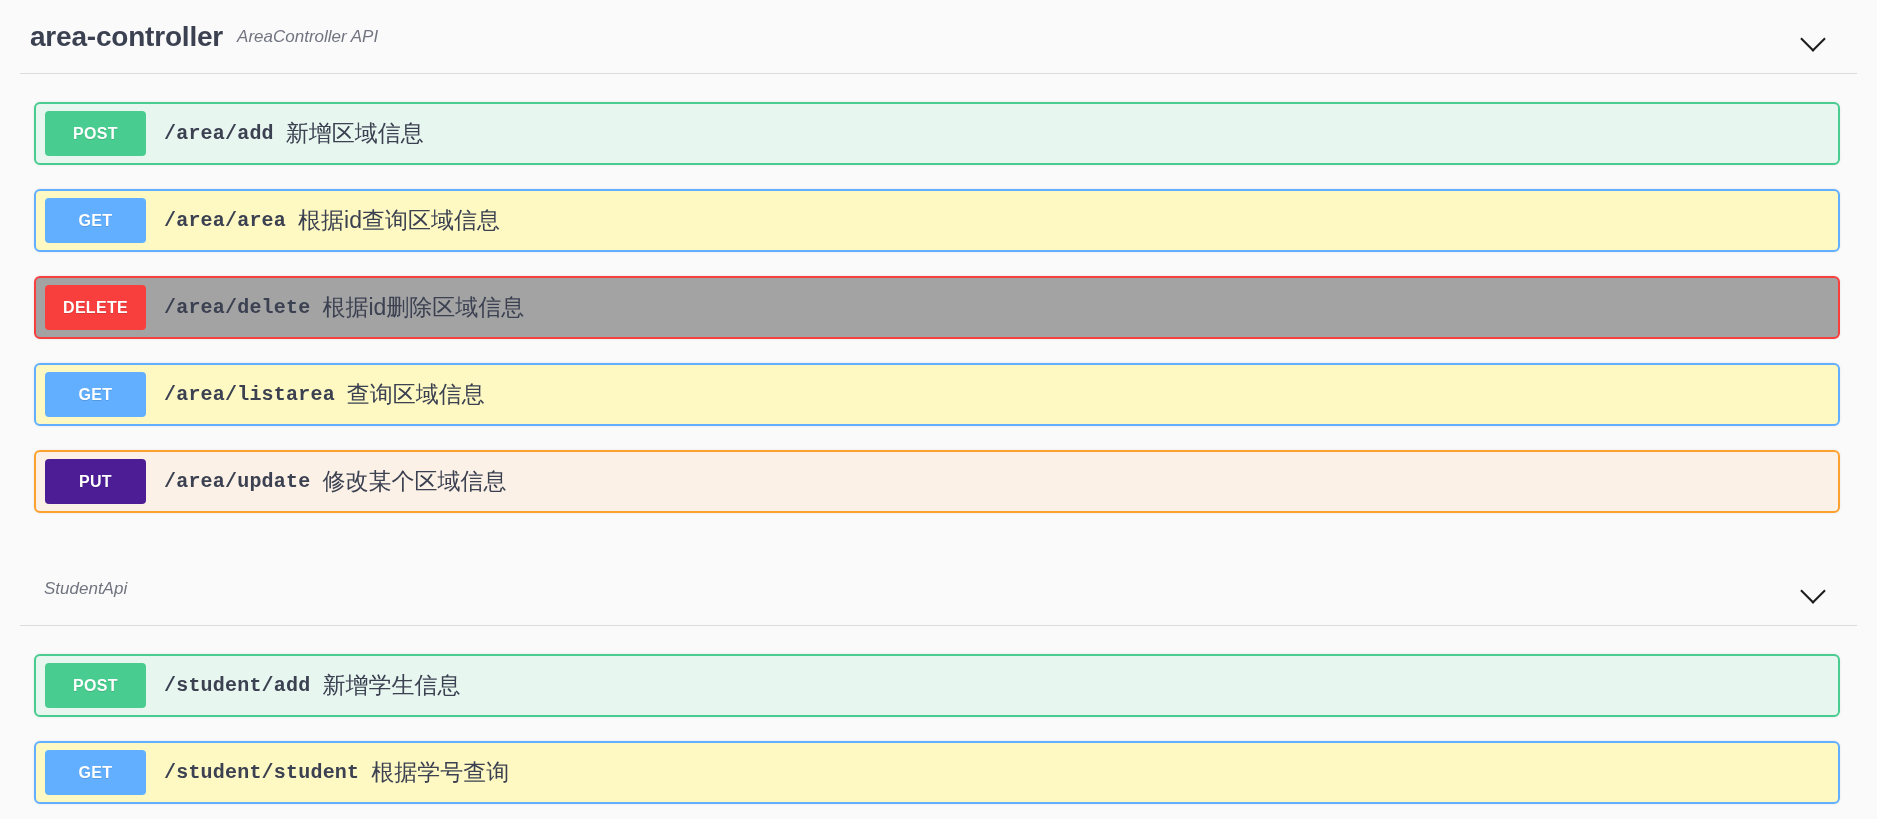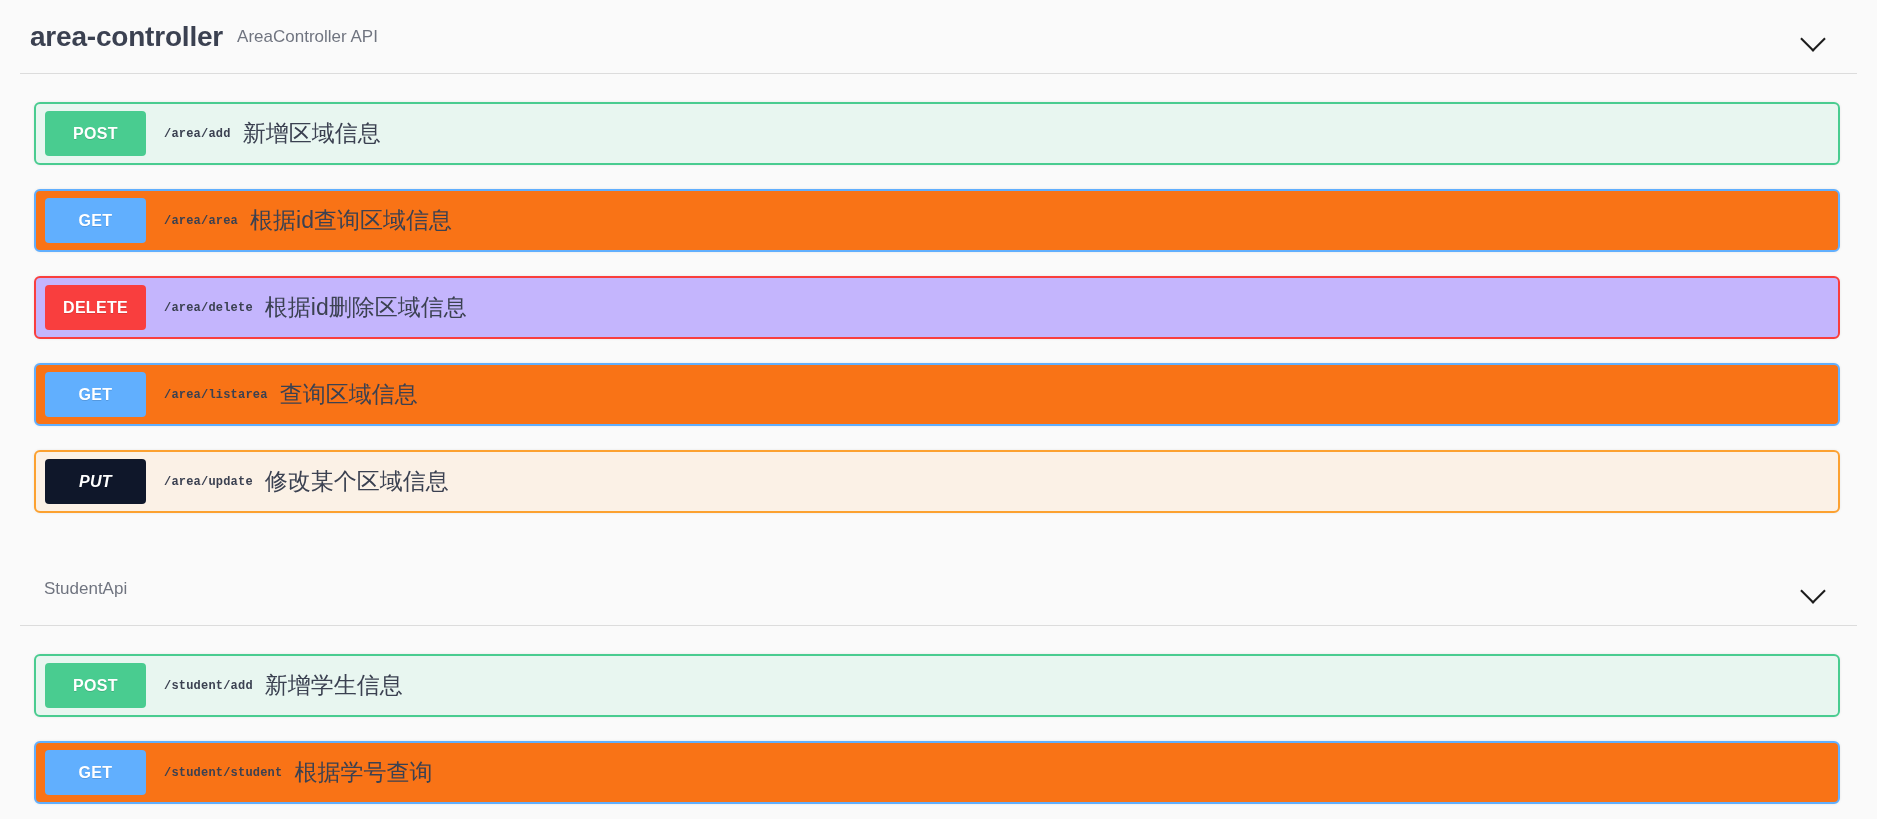--- a/index.html
+++ b/index.html
@@ -47,20 +47,21 @@
     font-family: "Liberation Sans", sans-serif;
   }
 
   .opblock-tag .tag-desc {
     font-size: 17px;
     color: #3b4151;
     opacity: 0.72;
     margin-left: 14px;
     font-weight: normal;
     line-height: 1;
+    font-style: italic;
   }
 
   .opblock-tag .tag-spacer { flex: 1 1 auto; }
 
   .chevron {
     width: 30px;
     height: 30px;
     display: inline-block;
     position: relative;
     margin-right: 18px;
@@ -113,48 +114,48 @@
     color: #fff;
     text-shadow: 0 1px 0 rgba(0,0,0,0.12);
     font-family: "Liberation Sans", sans-serif;
     letter-spacing: 0.3px;
     box-sizing: border-box;
     flex: 0 0 auto;
   }
 
   .opblock-summary-path {
     font-family: "Liberation Mono", monospace;
-    font-size: 12px;
+    font-size: 20px;
     font-weight: bold;
     color: #3b4151;
     margin-left: 18px;
     letter-spacing: 0.2px;
     white-space: nowrap;
   }
 
   .opblock-summary-description {
     font-size: 23px;
     color: #3b4151;
     margin-left: 12px;
     white-space: nowrap;
     font-family: "Liberation Sans", sans-serif;
   }
 
   
   .opblock-post   { border-color: #49cc90; background: #e8f6f0; }
   .opblock-post   .opblock-summary-method { background: #49cc90; }
 
-  .opblock-get    { border-color: #61affe; background: #f97316; }
+  .opblock-get    { border-color: #61affe; background: #fef9c3; }
   .opblock-get    .opblock-summary-method { background: #61affe; }
 
-  .opblock-delete { border-color: #f93e3e; background: #c4b5fd; justify-content: center; }
+  .opblock-delete { border-color: #f93e3e; background: #a3a3a3; justify-content: center; }
   .opblock-delete .opblock-summary-method { background: #f93e3e; }
 
   .opblock-put    { border-color: #fca130; background: #fbf1e6; }
-  .opblock-put    .opblock-summary-method { background: #0f172a; font-style: italic; }
+  .opblock-put    .opblock-summary-method { background: #4c1d95; }
 </style>
 </head>
 <body>
 
 <div class="swagger-root">
 
   <div class="opblock-tag-section">
     <div class="opblock-tag">
       <span class="tag-name">area-controller</span>
       <span class="tag-desc">AreaController API</span>

